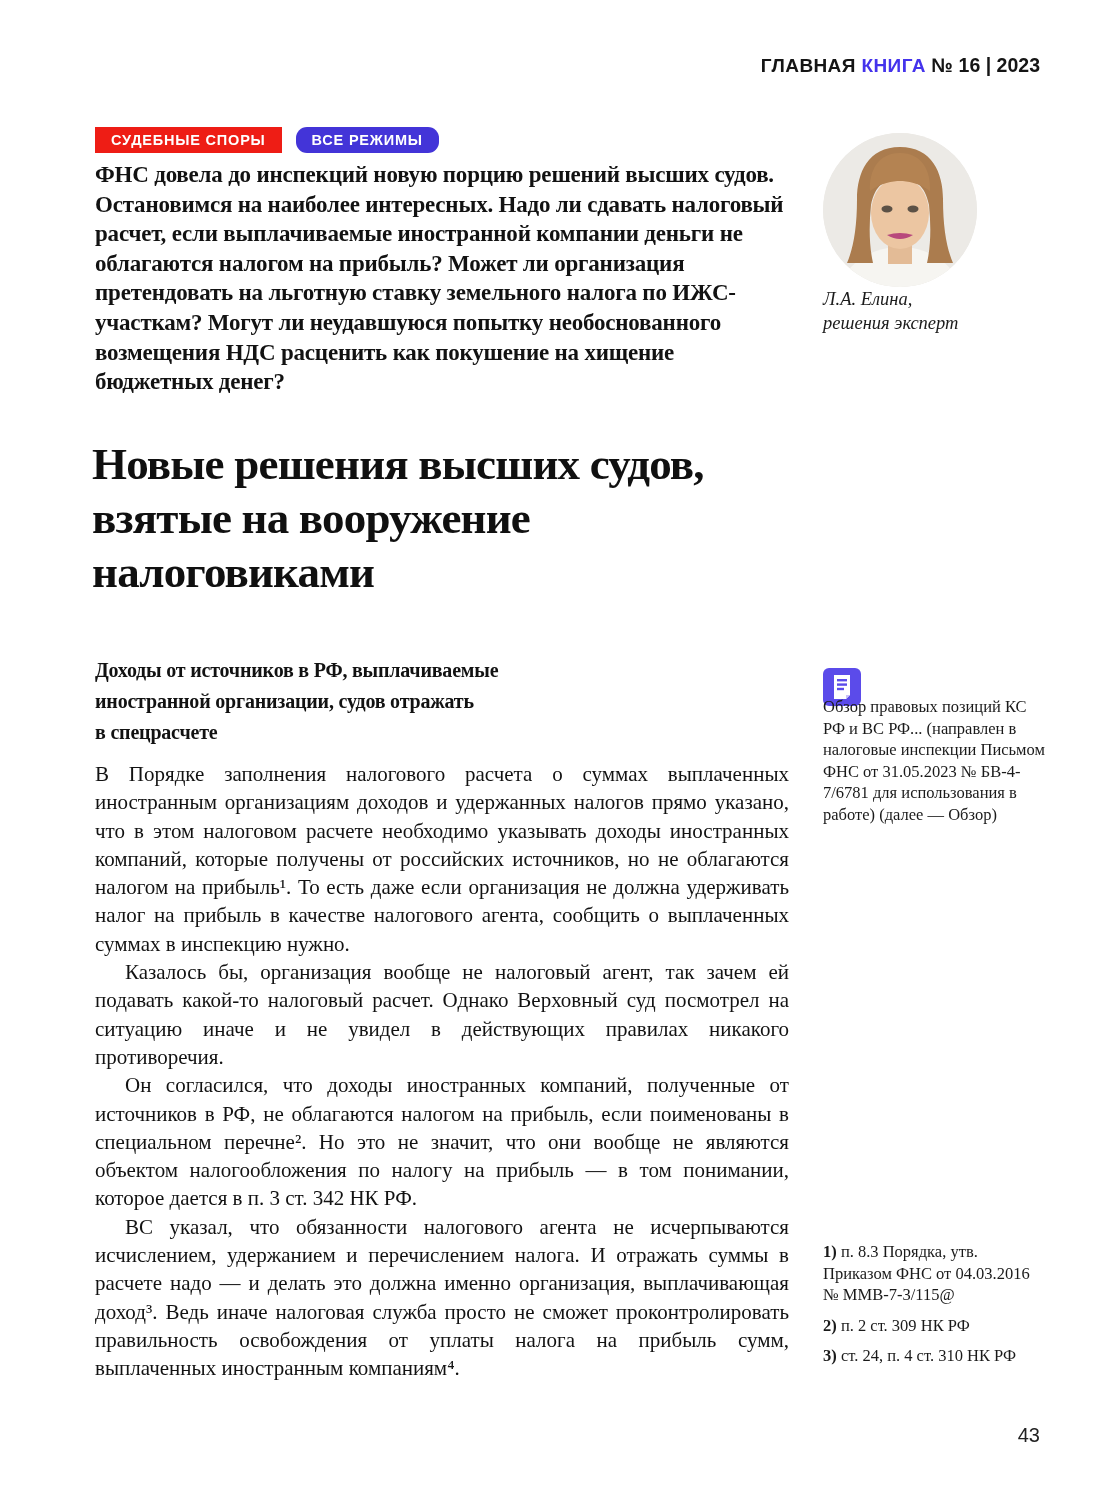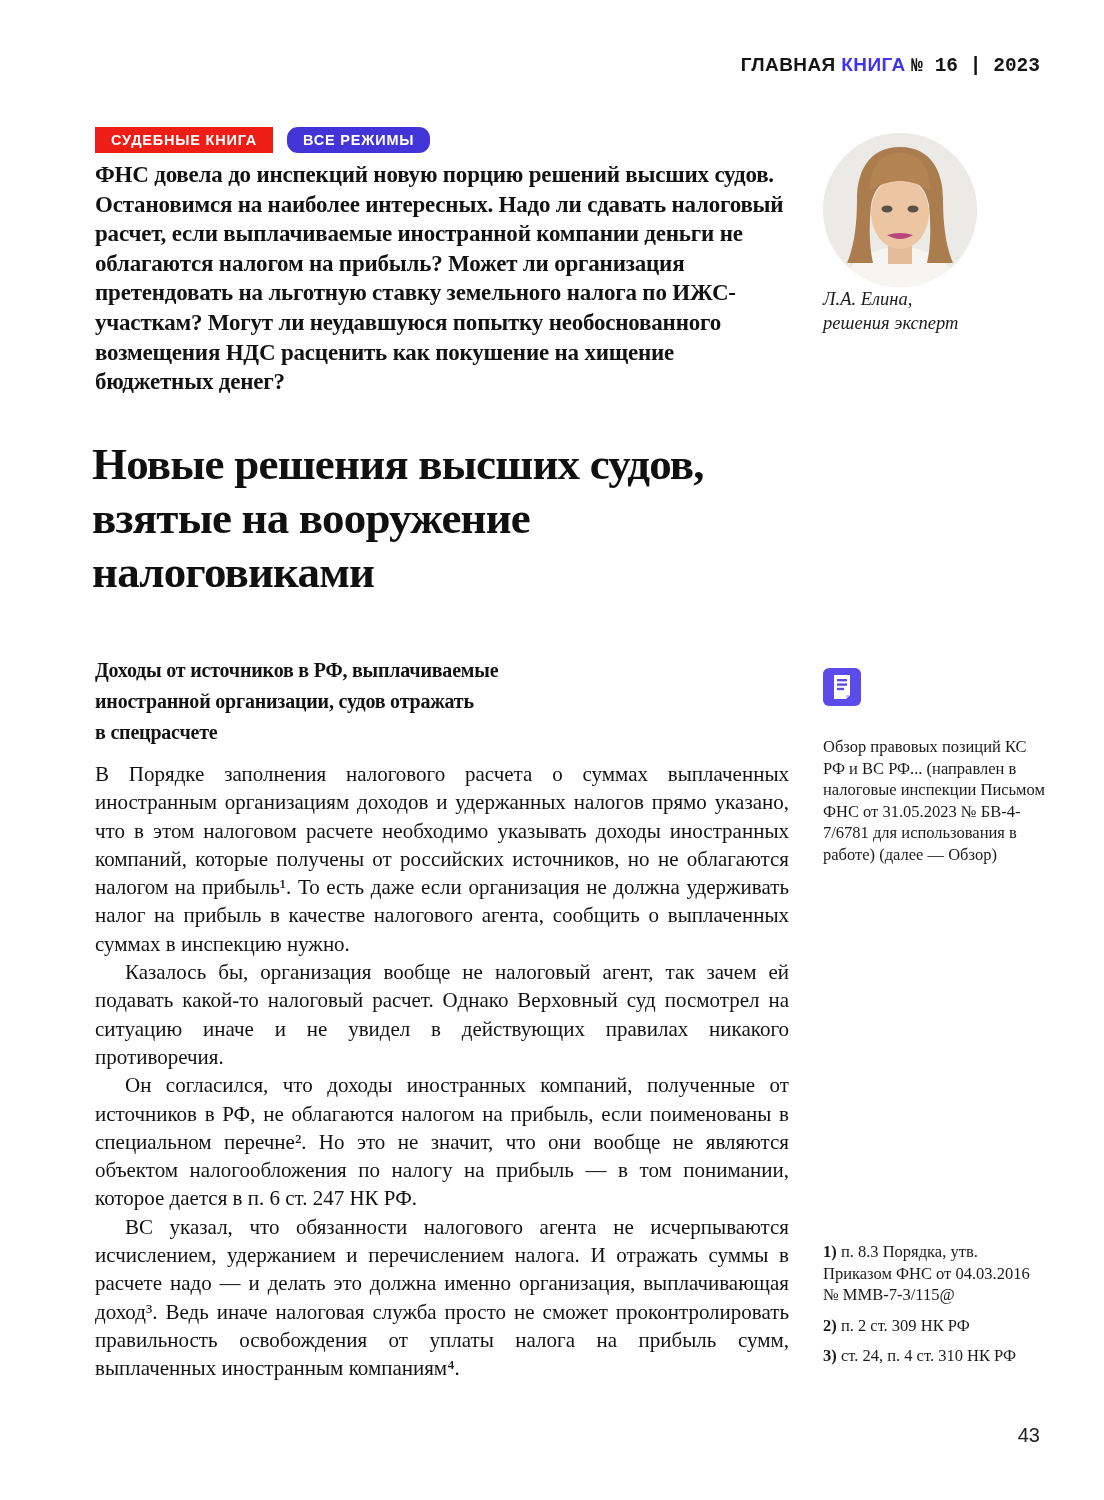--- a/index.html
+++ b/index.html
@@ -16,21 +16,21 @@
 
   
   .masthead {
     position:absolute; top:54px; right:64px;
     font-family:"Liberation Sans", sans-serif;
     font-weight:bold; font-size:19px; letter-spacing:0.4px;
     white-space:nowrap;
   }
   .masthead .brand-main { color:#151515; }
   .masthead .brand-accent { color:#4433ec; }
-  .masthead .issue { font-family:Liberation Mono, monospace; font-size:19.5px; letter-spacing:0; color:#151515; }
+  .masthead .issue { font-family:Liberation Sans, sans-serif; font-size:19.5px; letter-spacing:0; color:#151515; }
 
   
   .badges { position:absolute; left:95px; top:127px; display:flex; gap:14px; }
   .badge {
     height:26px; display:flex; align-items:center;
     padding:0 16px;
     color:#ffffff;
     font-family:"Liberation Sans", sans-serif;
     font-weight:bold; font-size:14.5px; letter-spacing:0.8px;
     white-space:nowrap;
@@ -74,21 +74,21 @@
   .body-col {
     position:absolute; left:95px; top:760px; width:694px;
     font-size:21px; line-height:28.3px;
     text-align:justify;
   }
   .body-col p + p { text-indent:30px; }
 
   
   .side-icon { position:absolute; left:823px; top:668px; width:38px; height:38px; }
   .side-note {
-    position:absolute; left:823px; top:736px; width:222px;
+    position:absolute; left:823px; top:696px; width:222px;
     font-size:16.5px; line-height:21.6px; color:#1a1a1a;
   }
   .footnotes {
     position:absolute; left:823px; top:1241px; width:224px;
     font-size:16.5px; line-height:21.6px; color:#1a1a1a;
   }
   .footnote { margin-bottom:9px; }
   .footnote .fn-num { font-weight:bold; }
 
   .page-number {
@@ -102,21 +102,21 @@
 
 <div class="page">
 
   <div class="masthead">
     <span class="brand-main">ГЛАВНАЯ</span>
     <span class="brand-accent">КНИГА</span>
     <span class="issue">№ 16 | 2023</span>
   </div>
 
   <div class="badges">
-    <div class="badge badge-red">СУДЕБНЫЕ КНИГА</div>
+    <div class="badge badge-red">СУДЕБНЫЕ СПОРЫ</div>
     <div class="badge badge-blue">ВСЕ РЕЖИМЫ</div>
   </div>
 
   <div class="intro">ФНС довела до инспекций новую порцию решений высших судов. Остановимся на наиболее интересных. Надо ли сдавать налоговый расчет, если выплачиваемые иностранной компании деньги не облагаются налогом на прибыль? Может ли организация претендовать на льготную ставку земельного налога по ИЖС-участкам? Могут ли неудавшуюся попытку необоснованного возмещения НДС расценить как покушение на хищение бюджетных денег?</div>
 
   <div class="author-photo">
     <svg width="154" height="154" viewBox="0 0 154 154" aria-hidden="true">
       <circle cx="77" cy="77" r="77" fill="#eceae6"></circle>
       <ellipse cx="77" cy="166" rx="62" ry="52" fill="#f6f5f1"></ellipse>
       <rect x="65" y="105" width="24" height="26" fill="#e3bb96"></rect>
@@ -141,21 +141,21 @@
 
   <h2 class="section-heading">
     <div>Доходы от источников в РФ, выплачиваемые</div>
     <div>иностранной организации, судов отражать</div>
     <div>в спецрасчете</div>
   </h2>
 
   <div class="body-col">
     <p>В Порядке заполнения налогового расчета о суммах выплаченных иностранным организациям доходов и удержанных налогов прямо указано, что в этом налоговом расчете необходимо указывать доходы иностранных компаний, которые получены от российских источников, но не облагаются налогом на прибыль¹. То есть даже если организация не должна удерживать налог на прибыль в качестве налогового агента, сообщить о выплаченных суммах в инспекцию нужно.</p>
     <p>Казалось бы, организация вообще не налоговый агент, так зачем ей подавать какой-то налоговый расчет. Однако Верховный суд посмотрел на ситуацию иначе и не увидел в действующих правилах никакого противоречия.</p>
-    <p>Он согласился, что доходы иностранных компаний, полученные от источников в РФ, не облагаются налогом на прибыль, если поименованы в специальном перечне². Но это не значит, что они вообще не являются объектом налогообложения по налогу на прибыль — в том понимании, которое дается в п. 6 ст. 247 НК РФ.</p>
+    <p>Он согласился, что доходы иностранных компаний, полученные от источников в РФ, не облагаются налогом на прибыль, если поименованы в специальном перечне². Но это не значит, что они вообще не являются объектом налогообложения по налогу на прибыль — в том понимании, которое дается в п. 3 ст. 342 НК РФ.</p>
     <p>ВС указал, что обязанности налогового агента не исчерпываются исчислением, удержанием и перечислением налога. И отражать суммы в расчете надо — и делать это должна именно организация, выплачивающая доход³. Ведь иначе налоговая служба просто не сможет проконтролировать правильность освобождения от уплаты налога на прибыль сумм, выплаченных иностранным компаниям⁴.</p>
   </div>
 
   <div class="side-icon">
     <svg width="38" height="38" viewBox="0 0 38 38" aria-hidden="true">
       <rect x="0" y="0" width="38" height="38" rx="6" fill="#5b4bea"></rect>
       <path d="M11 7 H27 V27 L23 31 H11 Z" fill="#ffffff"></path>
       <path d="M27 27 L23 31 V27 Z" fill="#c9c2f7"></path>
       <rect x="14" y="11" width="10" height="2.4" fill="#5b4bea"></rect>
       <rect x="14" y="15.4" width="10" height="2.4" fill="#5b4bea"></rect>

